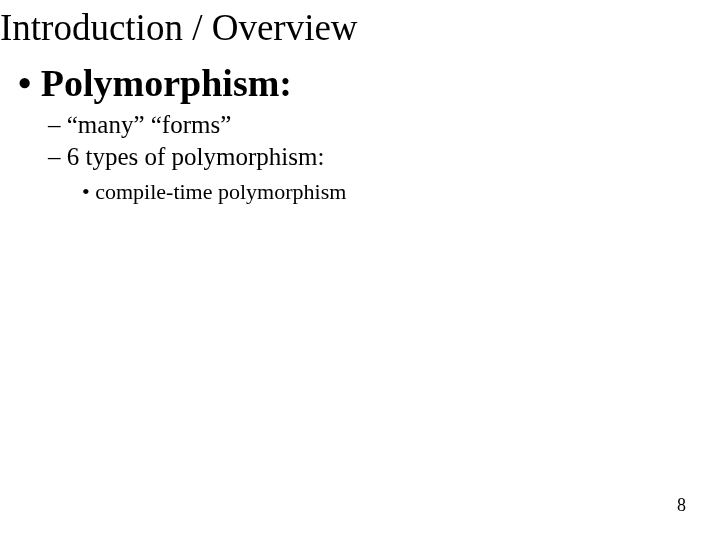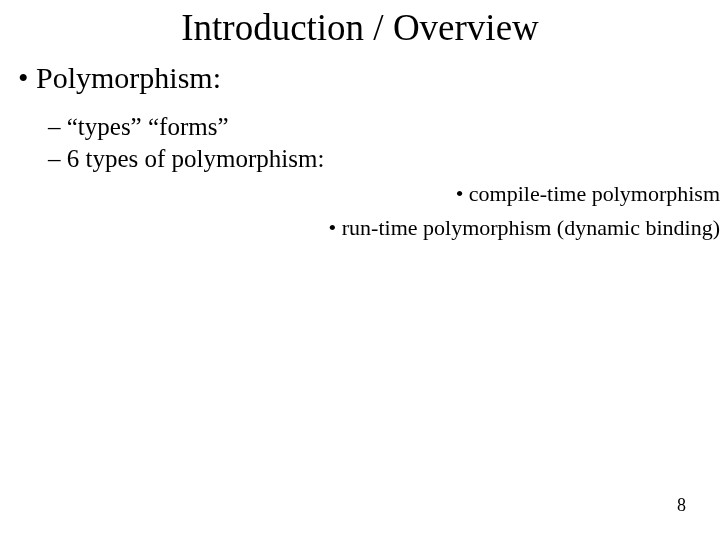--- a/index.html
+++ b/index.html
@@ -13,67 +13,66 @@
       position: relative;
       box-sizing: border-box;
     }
     .slide {
       width: 100%;
       height: 100%;
       position: relative;
       box-sizing: border-box;
     }
     .title {
-      text-align: center;
+      text-align: left;
       font-size: 37px;
       margin-top: 6px;
       margin-bottom: 12px;
     }
     .level1 {
-      font-size: 30px;
+      font-size: 38px;
       margin-left: 18px;
-      margin-bottom: 16px;
+      margin-bottom: 4px;
+      font-weight: bold;
     }
     .level1::before {
       content: "\2022\00a0";
     }
     .level2 {
       font-size: 25px;
       margin-left: 48px;
       line-height: 1.28;
     }
     .level2::before {
       content: "\2013\00a0";
     }
     .level3 {
       font-size: 22px;
       margin-left: 82px;
       line-height: 1.35;
       margin-top: 4px;
-      text-align: right;
     }
     .level3::before {
       content: "\2022\00a0";
     }
     .page-number {
       position: absolute;
       bottom: 30px;
       right: 34px;
       font-size: 18px;
     }
   </style>
 </head>
 <body>
 
 <div class="slide">
 
   <div class="title">Introduction / Overview</div>
 
   <div class="level1"><span>Polymorphism:</span></div>
 
-  <div class="level2"><span>“types” “forms”</span></div>
+  <div class="level2"><span>“many” “forms”</span></div>
   <div class="level2"><span>6 types of polymorphism:</span></div>
 
   <div class="level3"><span>compile-time polymorphism</span></div>
-  <div class="level3"><span>run-time polymorphism (dynamic binding)</span></div>
 
   <div class="page-number">8</div>
 </div>
 
 </body></html>

